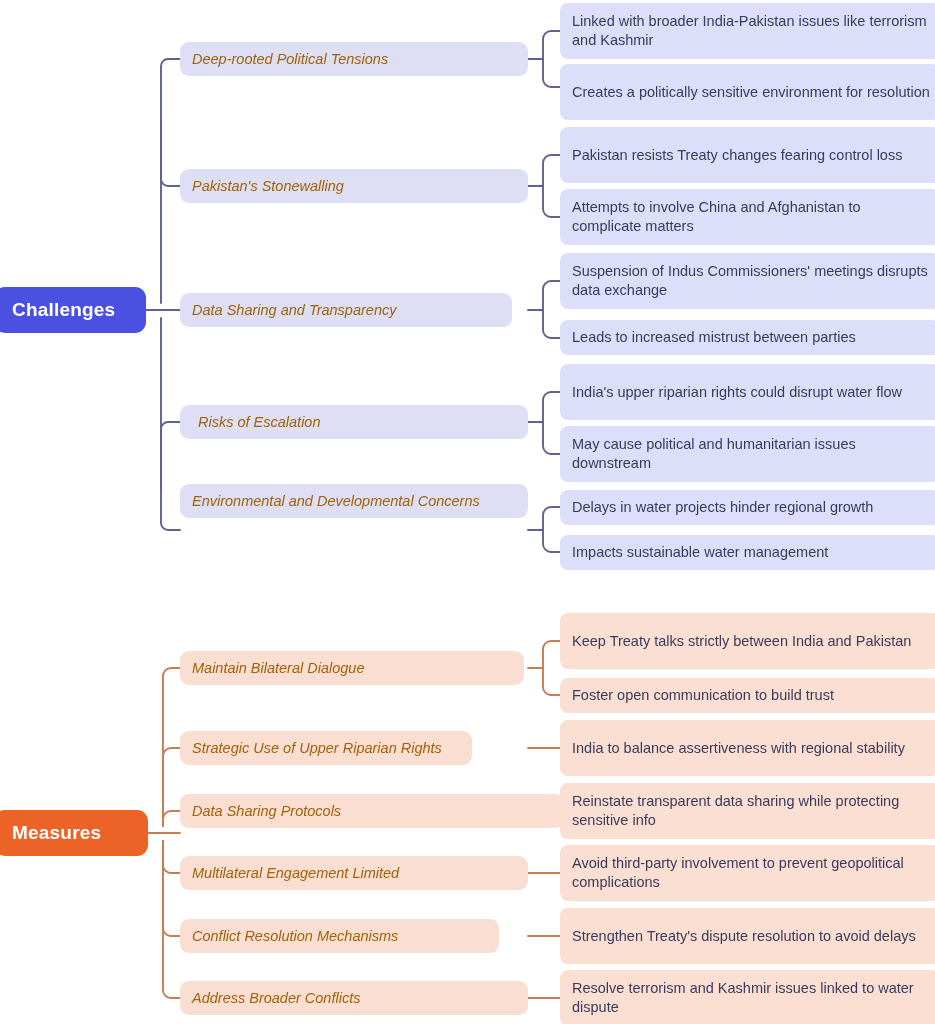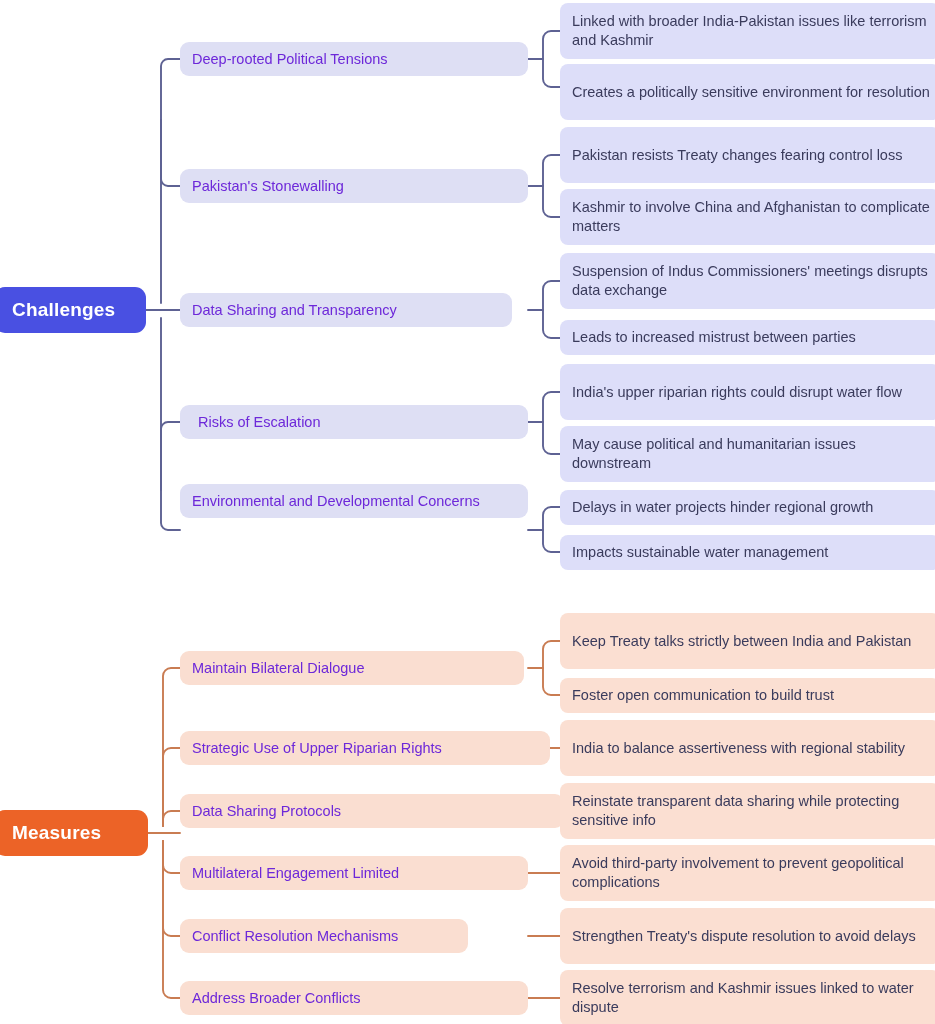--- a/index.html
+++ b/index.html
@@ -46,23 +46,24 @@
     font-size: 19px;
     letter-spacing: .2px;
     color: #ffffff;
     padding-left: 18px;
   }
   .root-challenges { background: #4950E2; }
   .root-measures   { background: #EC6327; }
 
   .branch {
     font-size: 14.5px;
-    color: #6d28d9;
+    color: #a16207;
     padding-left: 12px;
     padding-right: 10px;
+    font-style: italic;
   }
   .branch-blue  { background: #DEDFF4; }
   .branch-peach { background: #FADED1; }
 
   .leaf {
     font-size: 14.5px;
     color: #3A3B5C;
     padding-left: 12px;
     padding-right: 8px;
     border-radius: 8px;
@@ -150,21 +151,21 @@
     <span class="txt">Linked with broader India-Pakistan issues like terrorism and Kashmir</span>
   </div>
   <div class="node leaf leaf-blue" style="left:560px; top:64px; width:380px; height:56px;">
     <span class="txt">Creates a politically sensitive environment for resolution</span>
   </div>
 
   <div class="node leaf leaf-blue" style="left:560px; top:127px; width:380px; height:56px;">
     <span class="txt">Pakistan resists Treaty changes fearing control loss</span>
   </div>
   <div class="node leaf leaf-blue" style="left:560px; top:189px; width:380px; height:56px;">
-    <span class="txt">Kashmir to involve China and Afghanistan to complicate matters</span>
+    <span class="txt">Attempts to involve China and Afghanistan to complicate matters</span>
   </div>
 
   <div class="node leaf leaf-blue" style="left:560px; top:253px; width:380px; height:56px;">
     <span class="txt">Suspension of Indus Commissioners' meetings disrupts data exchange</span>
   </div>
   <div class="node leaf leaf-blue" style="left:560px; top:320px; width:380px; height:35px;">
     <span class="txt">Leads to increased mistrust between parties</span>
   </div>
 
   <div class="node leaf leaf-blue" style="left:560px; top:364px; width:380px; height:56px;">
@@ -181,30 +182,30 @@
     <span class="txt">Impacts sustainable water management</span>
   </div>
 
   <div class="node root root-measures" style="left:-6px; top:810px; width:154px; height:46px;">
     <span>Measures</span>
   </div>
 
   <div class="node branch branch-peach" style="left:180px; top:651px; width:344px; height:34px;">
     <span>Maintain Bilateral Dialogue</span>
   </div>
-  <div class="node branch branch-peach" style="left:180px; top:731px; width:370px; height:34px;">
+  <div class="node branch branch-peach" style="left:180px; top:731px; width:292px; height:34px;">
     <span>Strategic Use of Upper Riparian Rights</span>
   </div>
   <div class="node branch branch-peach" style="left:180px; top:794px; width:384px; height:34px;">
     <span>Data Sharing Protocols</span>
   </div>
   <div class="node branch branch-peach" style="left:180px; top:856px; width:348px; height:34px;">
     <span>Multilateral Engagement Limited</span>
   </div>
-  <div class="node branch branch-peach" style="left:180px; top:919px; width:288px; height:34px;">
+  <div class="node branch branch-peach" style="left:180px; top:919px; width:319px; height:34px;">
     <span>Conflict Resolution Mechanisms</span>
   </div>
   <div class="node branch branch-peach" style="left:180px; top:981px; width:348px; height:34px;">
     <span>Address Broader Conflicts</span>
   </div>
 
   <div class="node leaf leaf-peach" style="left:560px; top:613px; width:380px; height:56px;">
     <span class="txt">Keep Treaty talks strictly between India and Pakistan</span>
   </div>
   <div class="node leaf leaf-peach" style="left:560px; top:678px; width:380px; height:35px;">

